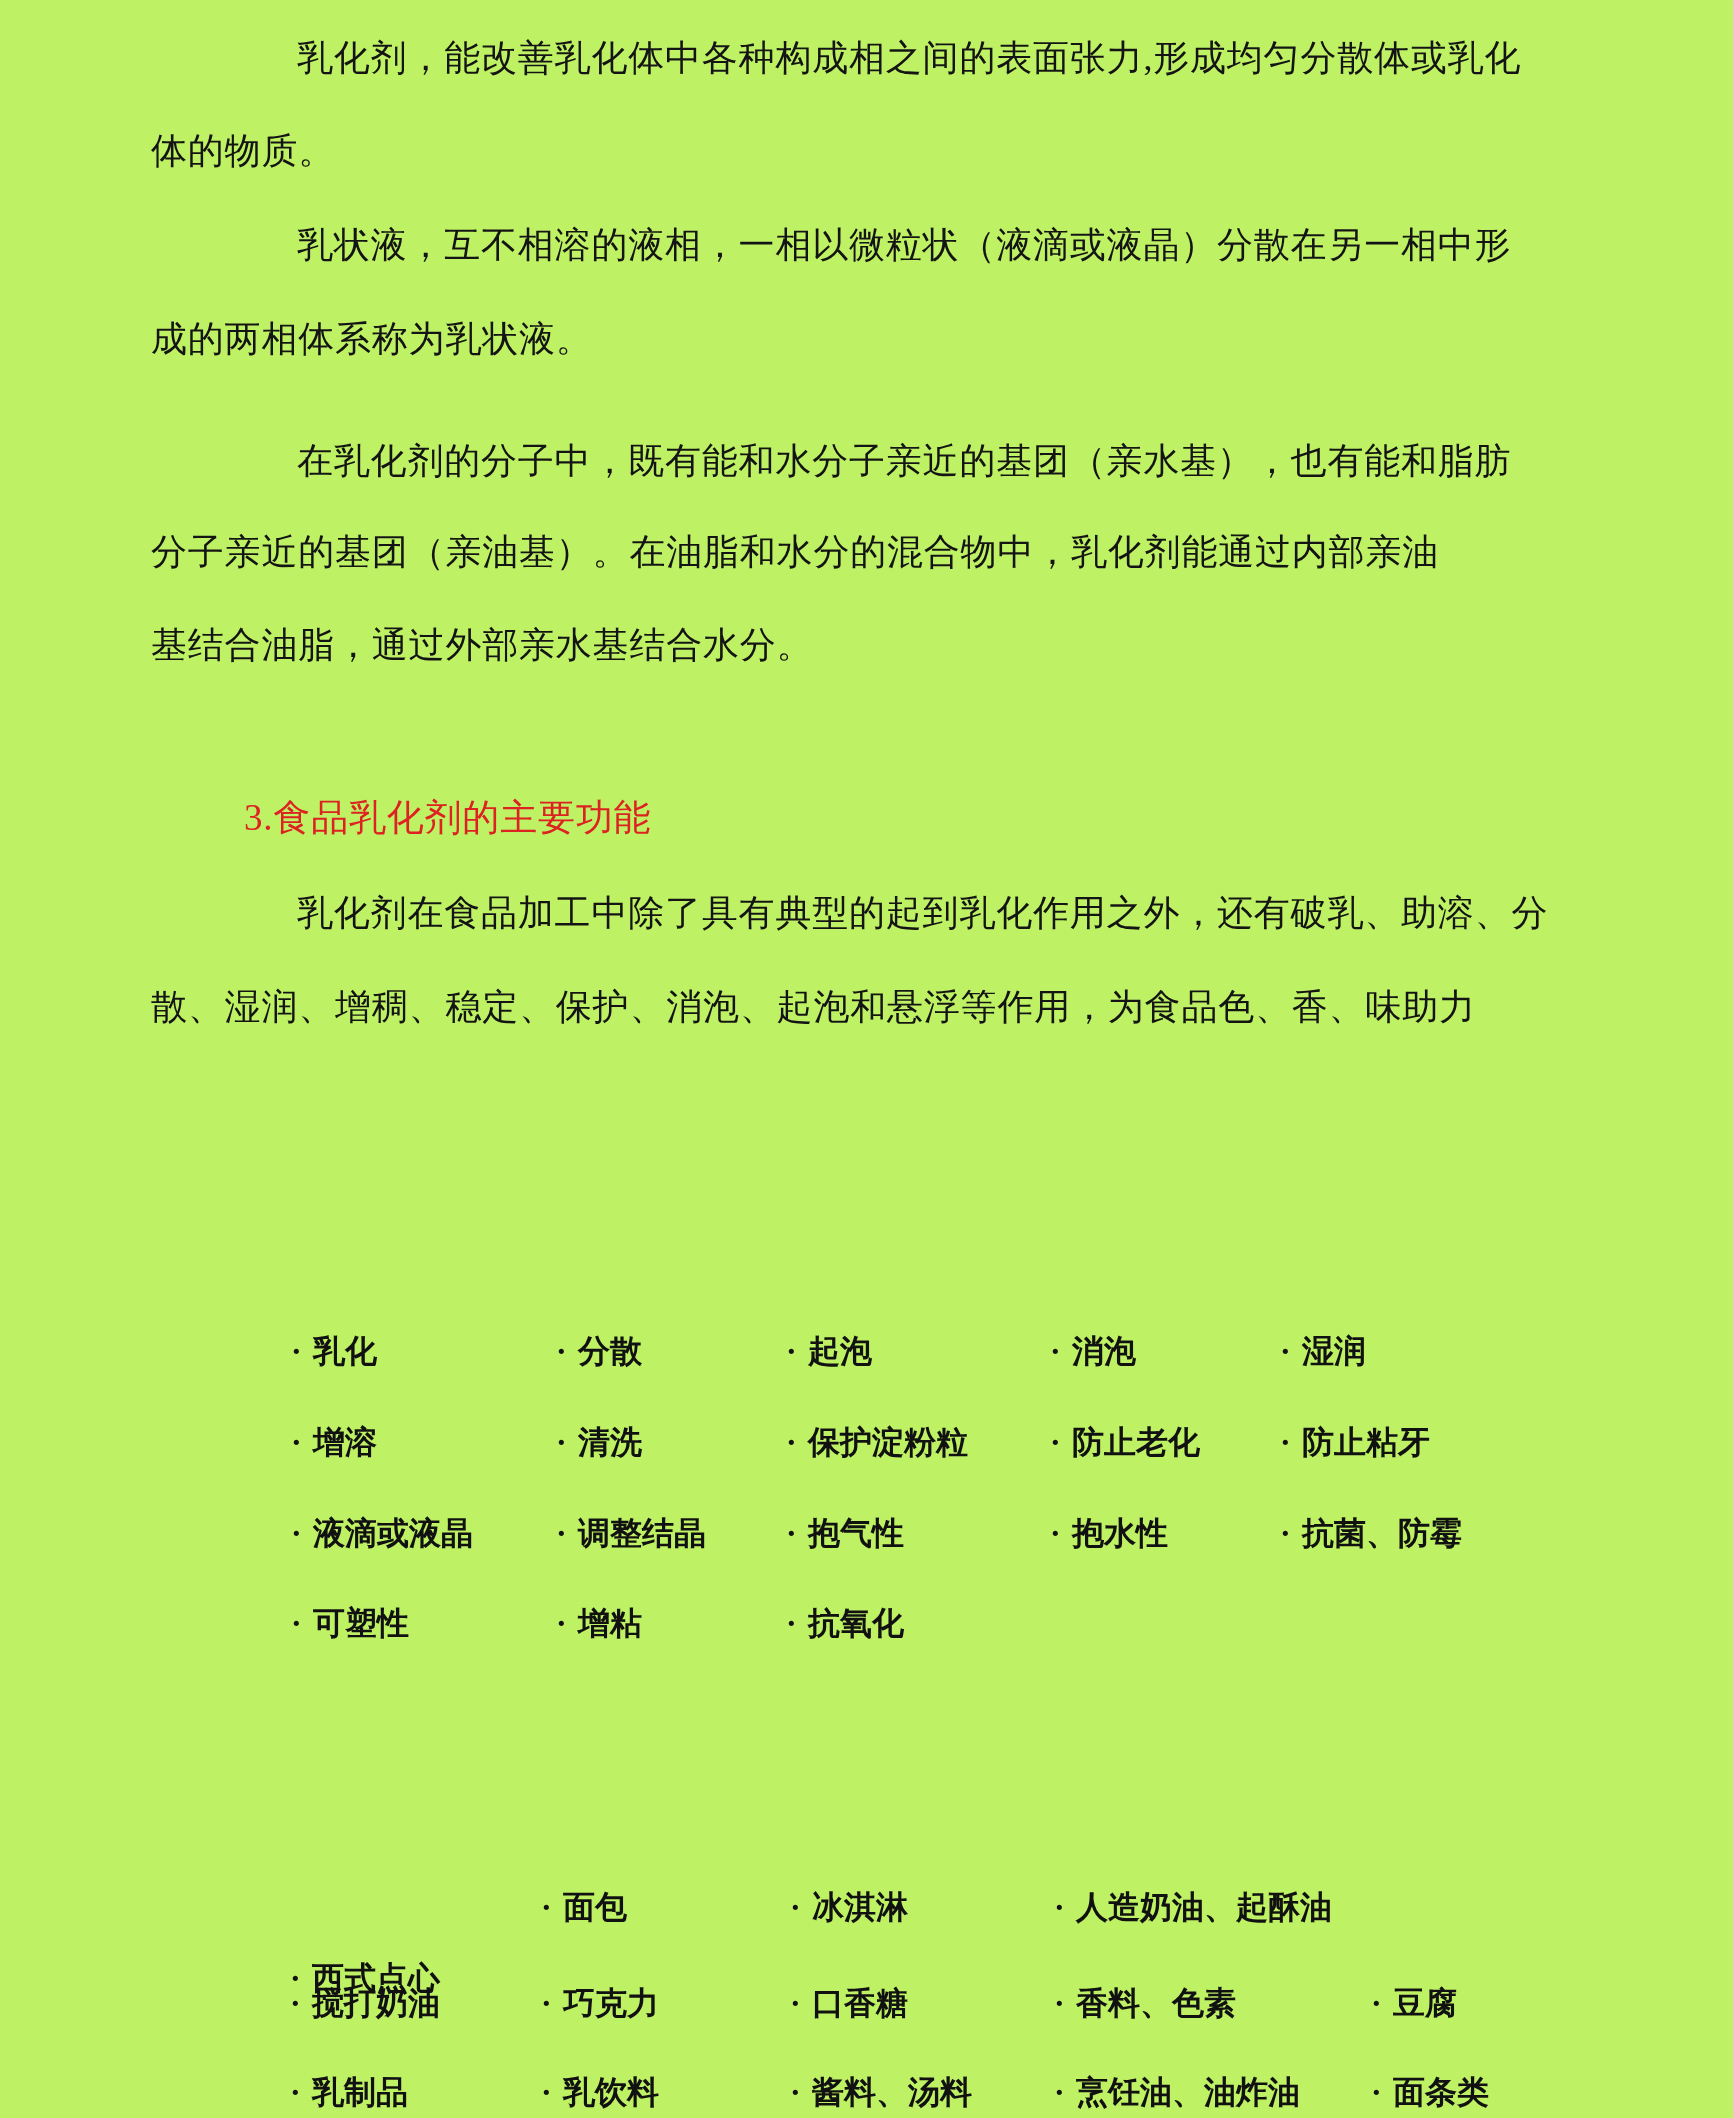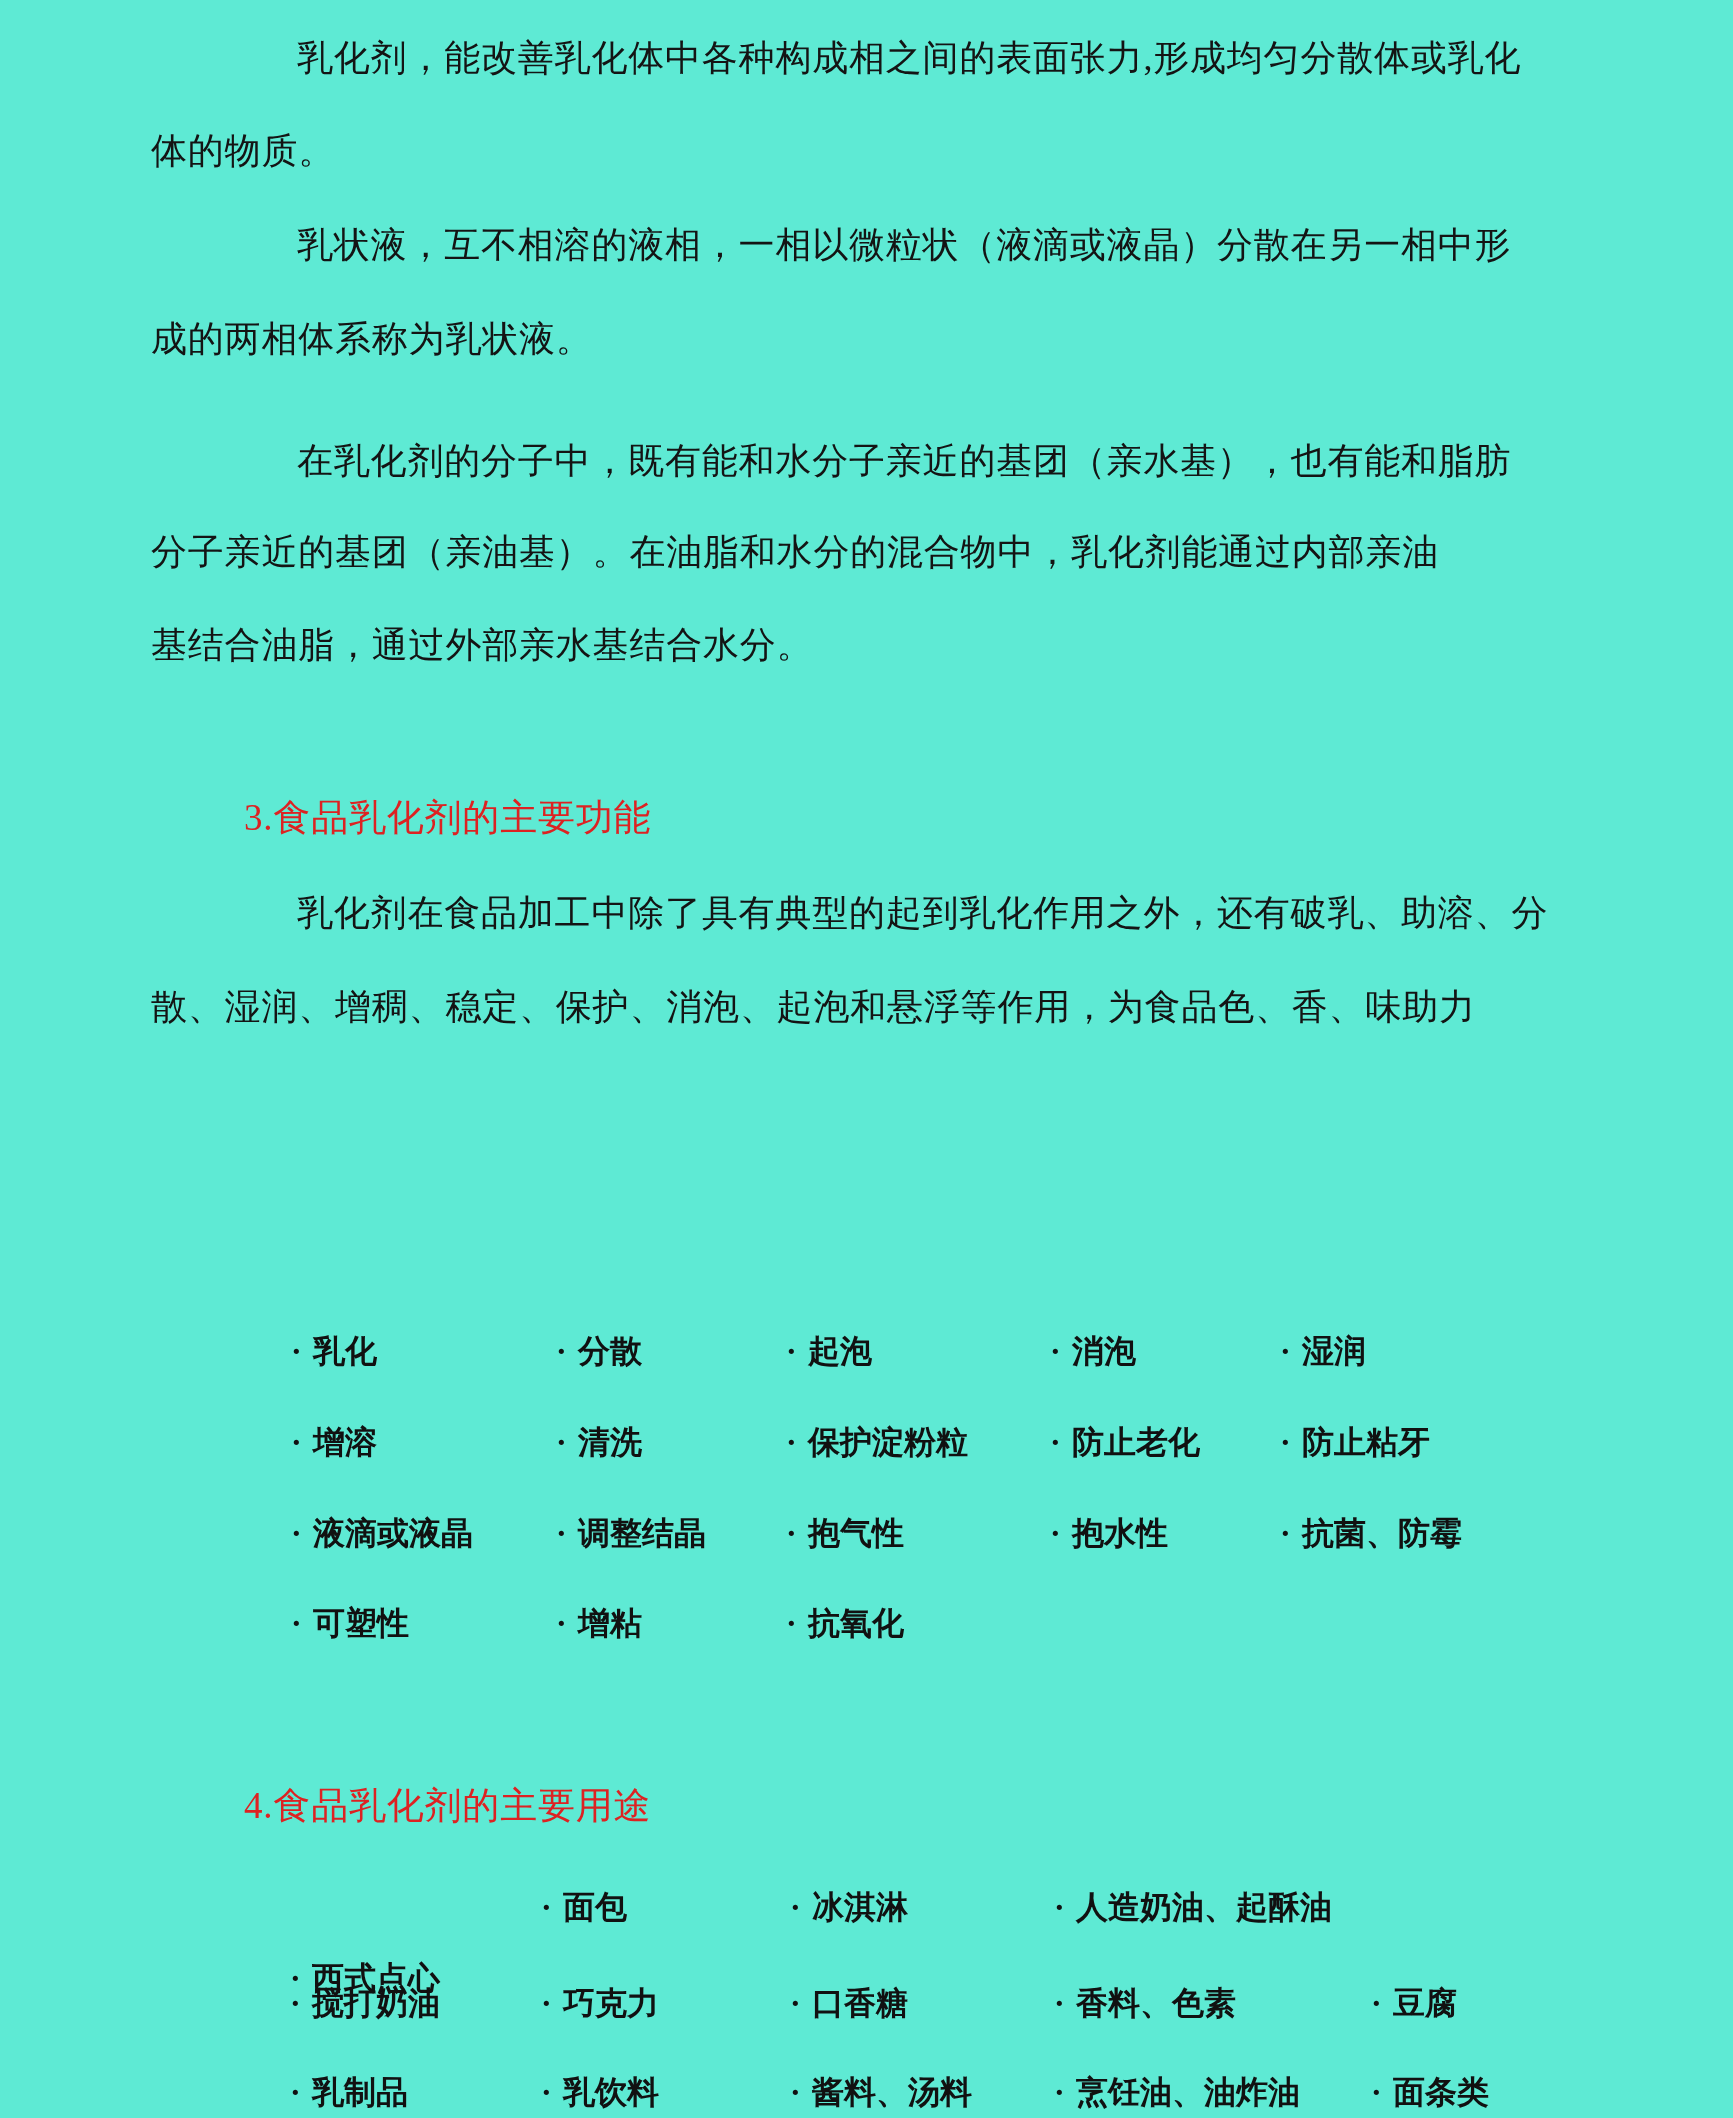--- a/index.html
+++ b/index.html
@@ -1,21 +1,21 @@
 <!DOCTYPE html>
 <html style="font-size:13px"><head>
 <meta charset="utf-8">
 <title>Document</title>
 <style>
   html, body { margin: 0; padding: 0; background: #ffffff; }
   .page {
     position: relative;
     width: 1734px;
     height: 2119px;
-    background: #5eead4;
+    background: #bef264;
     overflow: hidden;
     font-family: "Liberation Serif", "DejaVu Serif", serif;
     color: #141414;
   }
   .line {
     position: absolute;
     white-space: nowrap;
     font-size: 36px;
     line-height: 42px;
     letter-spacing: 0.8px;
@@ -78,21 +78,20 @@
   <div class="bitem" style="top:1512px;left:291px"><span class="dot">·</span><span>液滴或液晶</span></div>
   <div class="bitem" style="top:1512px;left:556px"><span class="dot">·</span><span>调整结晶</span></div>
   <div class="bitem" style="top:1512px;left:786px"><span class="dot">·</span><span>抱气性</span></div>
   <div class="bitem" style="top:1512px;left:1050px"><span class="dot">·</span><span>抱水性</span></div>
   <div class="bitem" style="top:1512px;left:1280px"><span class="dot">·</span><span>抗菌、防霉</span></div>
 
   <div class="bitem" style="top:1602px;left:291px"><span class="dot">·</span><span>可塑性</span></div>
   <div class="bitem" style="top:1602px;left:556px"><span class="dot">·</span><span>增粘</span></div>
   <div class="bitem" style="top:1602px;left:786px"><span class="dot">·</span><span>抗氧化</span></div>
 
-  <div class="heading" style="top:1785px; left:244px">4.食品乳化剂的主要用途</div>
 
   <div class="bitem" style="top:1957px;left:290px"><span class="dot">·</span><span>西式点心</span></div>
   <div class="bitem" style="top:1886px;left:541px"><span class="dot">·</span><span>面包</span></div>
   <div class="bitem" style="top:1886px;left:790px"><span class="dot">·</span><span>冰淇淋</span></div>
   <div class="bitem" style="top:1886px;left:1054px"><span class="dot">·</span><span>人造奶油、起酥油</span></div>
 
   <div class="bitem" style="top:1982px;left:290px"><span class="dot">·</span><span>搅打奶油</span></div>
   <div class="bitem" style="top:1982px;left:541px"><span class="dot">·</span><span>巧克力</span></div>
   <div class="bitem" style="top:1982px;left:790px"><span class="dot">·</span><span>口香糖</span></div>
   <div class="bitem" style="top:1982px;left:1054px"><span class="dot">·</span><span>香料、色素</span></div>

